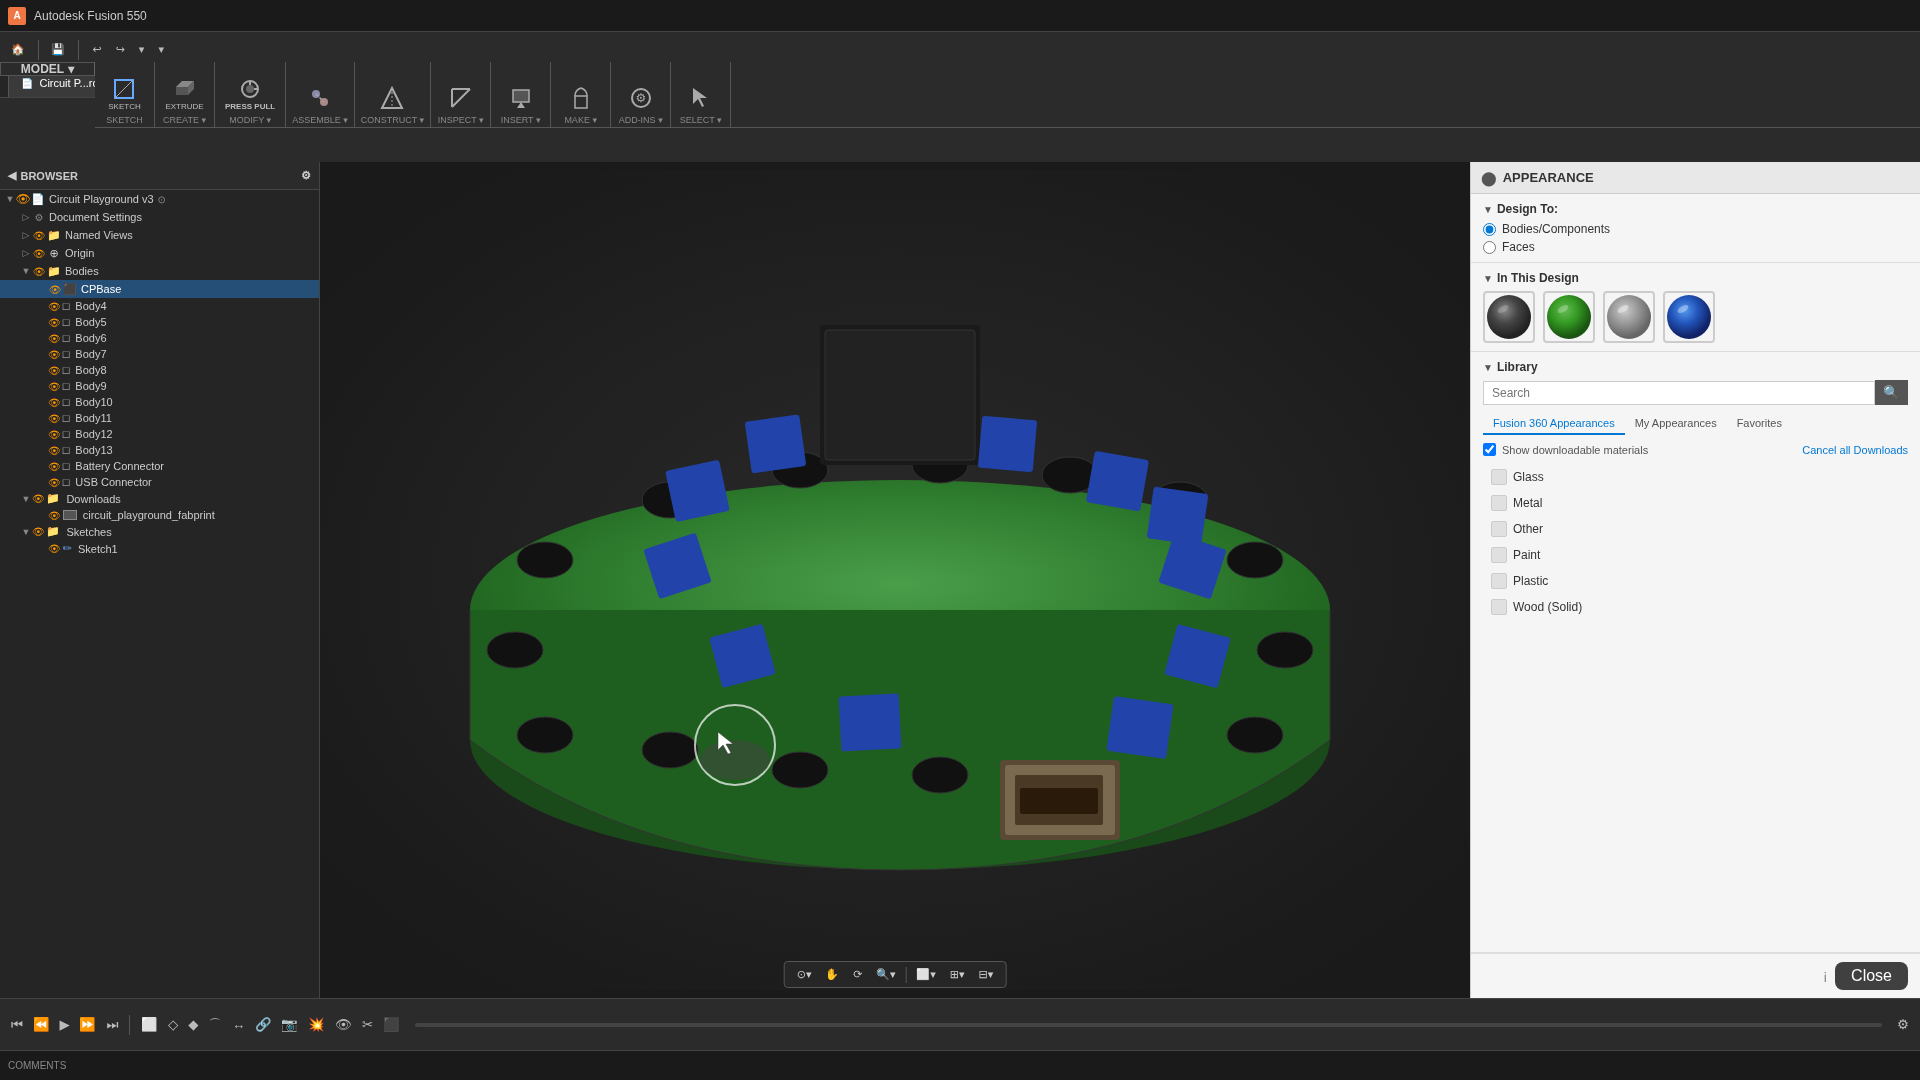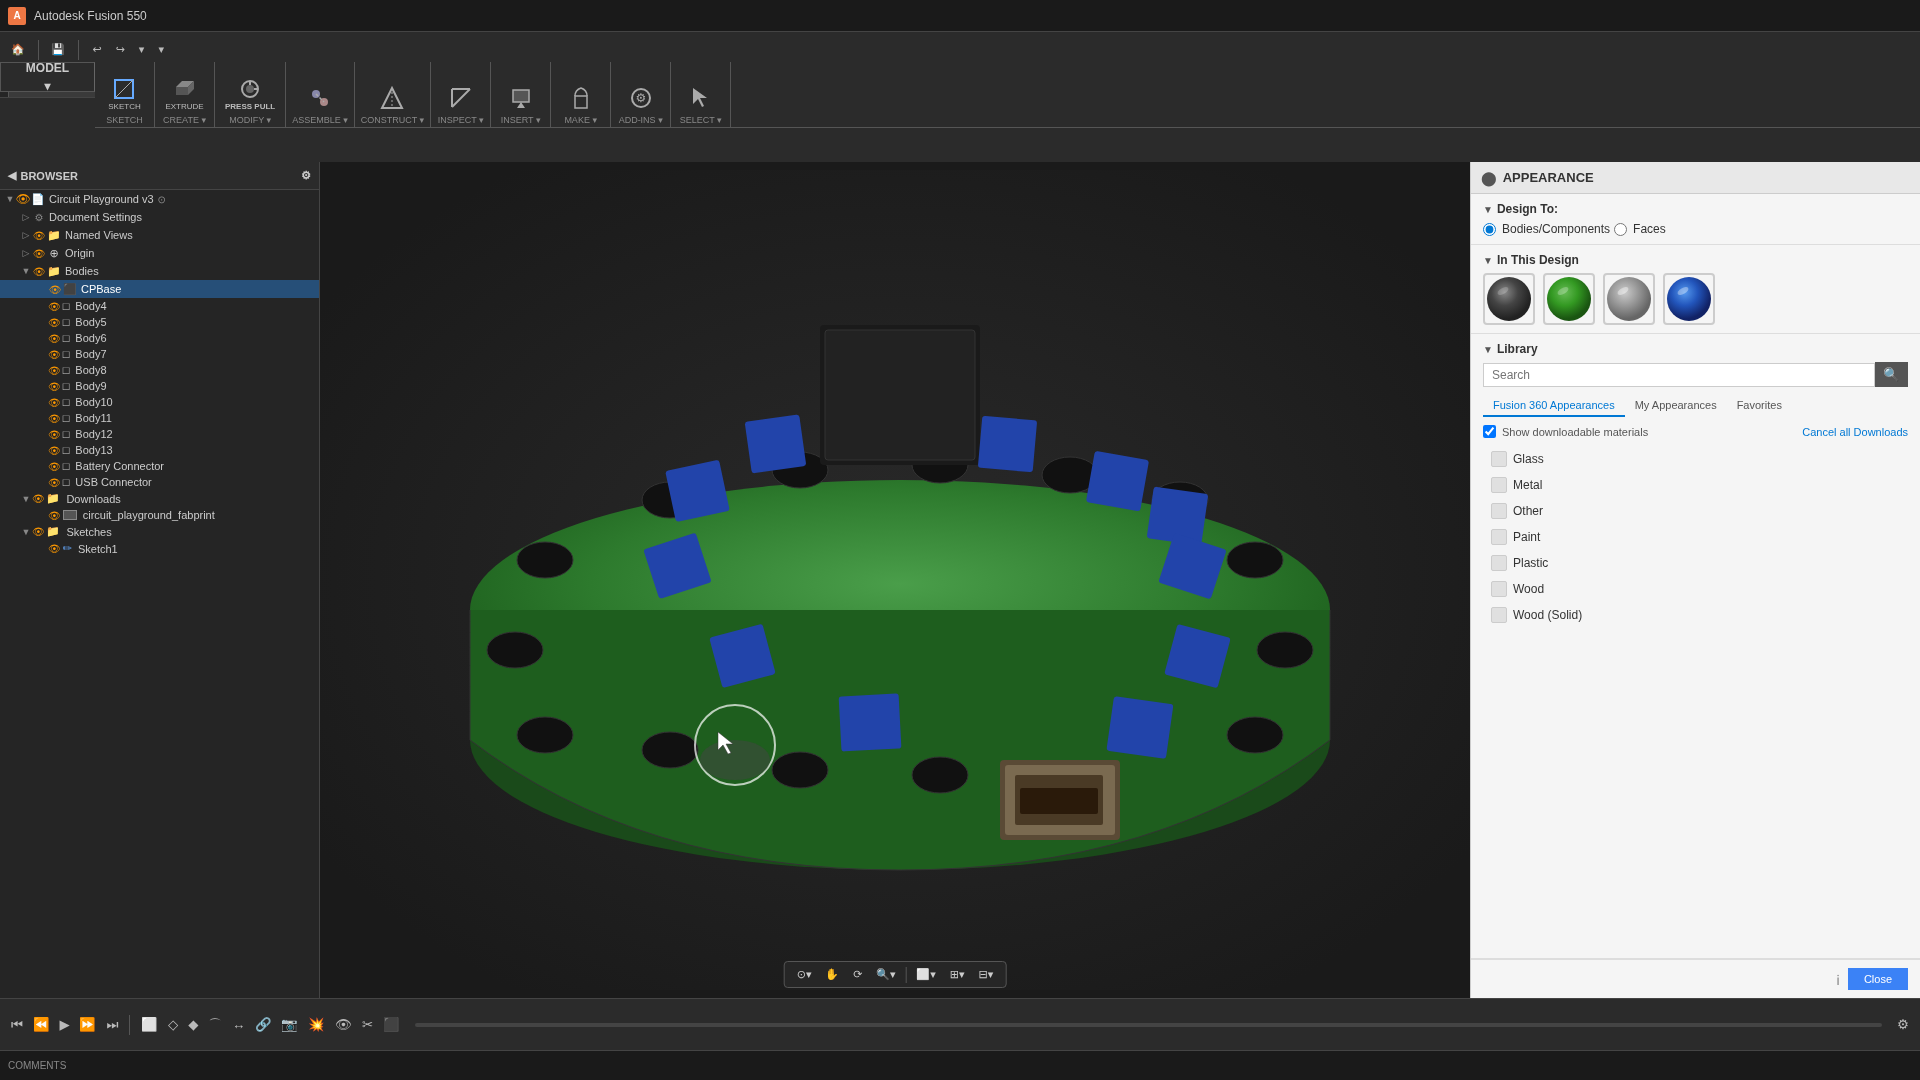--- a/index.html
+++ b/index.html
@@ -89,21 +89,21 @@
       height: 32px; background: #e8e8e8; display: flex; align-items: center; padding: 0 10px; gap: 6px;
       border-bottom: 1px solid #ccc;
     }
     #appearance-header .panel-icon { color: #555; font-size: 14px; }
     #appearance-header .panel-title { font-size: 13px; font-weight: bold; color: #333; }
 
     .ap-section { padding: 8px 12px; border-bottom: 1px solid #ddd; }
     .ap-section-header { display: flex; align-items: center; gap: 4px; margin-bottom: 6px; font-weight: bold; cursor: pointer; }
     .ap-section-header .chevron { font-size: 10px; color: #555; }
 
-    .ap-apply-to { display: flex; flex-direction: row; gap: 4px; }
+    .ap-apply-to { display: flex; flex-direction: column; gap: 4px; }
     .ap-radio-row { display: flex; align-items: center; gap: 6px; }
     .ap-radio { accent-color: #0078d4; cursor: pointer; }
     .ap-swatches { display: flex; gap: 8px; flex-wrap: wrap; margin-top: 6px; }
     .ap-swatch { width: 52px; height: 52px; border-radius: 4px; border: 2px solid #ccc; cursor: pointer; display: flex; align-items: center; justify-content: center; overflow: hidden; }
     .ap-search-row { display: flex; align-items: center; margin-bottom: 8px; }
     .ap-search { flex: 1; border: 1px solid #ccc; padding: 4px 8px; font-size: 12px; background: white; }
     .ap-search-btn { background: #555; border: none; color: white; padding: 5px 8px; cursor: pointer; }
 
     .ap-tabs { display: flex; gap: 0; margin-bottom: 8px; }
     .ap-tab { padding: 4px 10px; font-size: 11px; cursor: pointer; border-bottom: 2px solid transparent; color: #555; }
@@ -111,21 +111,21 @@
 
     .ap-show-dl { display: flex; align-items: center; gap: 6px; margin-bottom: 8px; }
     .ap-show-dl label { font-size: 11px; color: #555; }
     .ap-cancel-dl { margin-left: auto; font-size: 11px; color: #0078d4; cursor: pointer; }
 
     .ap-category { display: flex; align-items: center; gap: 6px; padding: 5px 8px; cursor: pointer; border-radius: 3px; }
     .ap-category .cat-icon { width: 16px; height: 16px; background: #e0e0e0; border: 1px solid #ccc; border-radius: 2px; flex-shrink: 0; }
     .ap-category .cat-label { font-size: 12px; color: #333; }
 
     .ap-footer { margin-top: auto; padding: 8px 12px; border-top: 1px solid #ddd; display: flex; align-items: center; justify-content: flex-end; gap: 8px; background: #f5f5f5; }
-    .ap-close-btn { background: #3b82f6; color: white; border: none; padding: 5px 16px; cursor: pointer; border-radius: 0; font-size: 11px; }
+    .ap-close-btn { background: #404040; color: white; border: none; padding: 5px 16px; cursor: pointer; border-radius: 8px; font-size: 16px; }
     .ap-info-icon { color: #888; font-size: 14px; }
 
     
     #scene-svg { width: 100%; height: 100%; }
 
     
     #viewport-toolbar {
       position: absolute; bottom: 10px; left: 50%; transform: translateX(-50%);
       display: flex; align-items: center; gap: 2px; background: rgba(40,40,40,0.85);
       border: 1px solid #555; border-radius: 4px; padding: 3px 6px;
@@ -139,24 +139,24 @@
       background: #2b2b2b; border-bottom: 1px solid #555; display: flex; align-items: stretch; z-index: 10;
     }
     .rg { display: flex; flex-direction: column; align-items: center; border-right: 1px solid #555; padding: 4px 6px 2px; min-width: 60px; }
     .rg-label { font-size: 9px; color: #888; margin-top: 2px; white-space: nowrap; }
     .rg-items { display: flex; gap: 1px; align-items: flex-end; flex: 1; }
     .rb { background: none; border: none; color: #bbb; cursor: pointer; display: flex; flex-direction: column; align-items: center; padding: 2px 4px; border-radius: 2px; font-size: 9px; gap: 1px; min-width: 36px; }
     .rb-icon { width: 24px; height: 24px; display: flex; align-items: center; justify-content: center; }
 
     
     #model-dd {
-      position: absolute; top: 62px; left: 0; width: 95px; height: 30px;
+      position: absolute; top: 62px; left: 0; width: 95px; height: 14px;
       background: #2b2b2b; border: 1px solid #555; border-right: 1px solid #666;
       display: flex; align-items: center; justify-content: center; cursor: pointer;
-      font-size: 12px; font-weight: bold; color: #ccc; gap: 4px; z-index: 20; flex-direction: column;
+      font-size: 12px; font-weight: bold; color: #ccc; gap: 4px; z-index: 20;
     }
   </style>
 </head>
 <body>
 
 <div id="title-bar">
   <div class="app-icon">A</div>
   <span>Autodesk Fusion 550</span>
 </div>
 
@@ -708,24 +708,20 @@
         <div class="cat-icon"></div>
         <span class="cat-label">Other</span>
       </div>
       <div class="ap-category">
         <div class="cat-icon"></div>
         <span class="cat-label">Paint</span>
       </div>
       <div class="ap-category">
         <div class="cat-icon"></div>
         <span class="cat-label">Plastic</span>
-      </div>
-      <div class="ap-category">
-        <div class="cat-icon"></div>
-        <span class="cat-label">Wood</span>
       </div>
       <div class="ap-category">
         <div class="cat-icon"></div>
         <span class="cat-label">Wood (Solid)</span>
       </div>
     </div>
   </div>
 
   <div class="ap-footer">
     <span class="ap-info-icon">ℹ</span>

